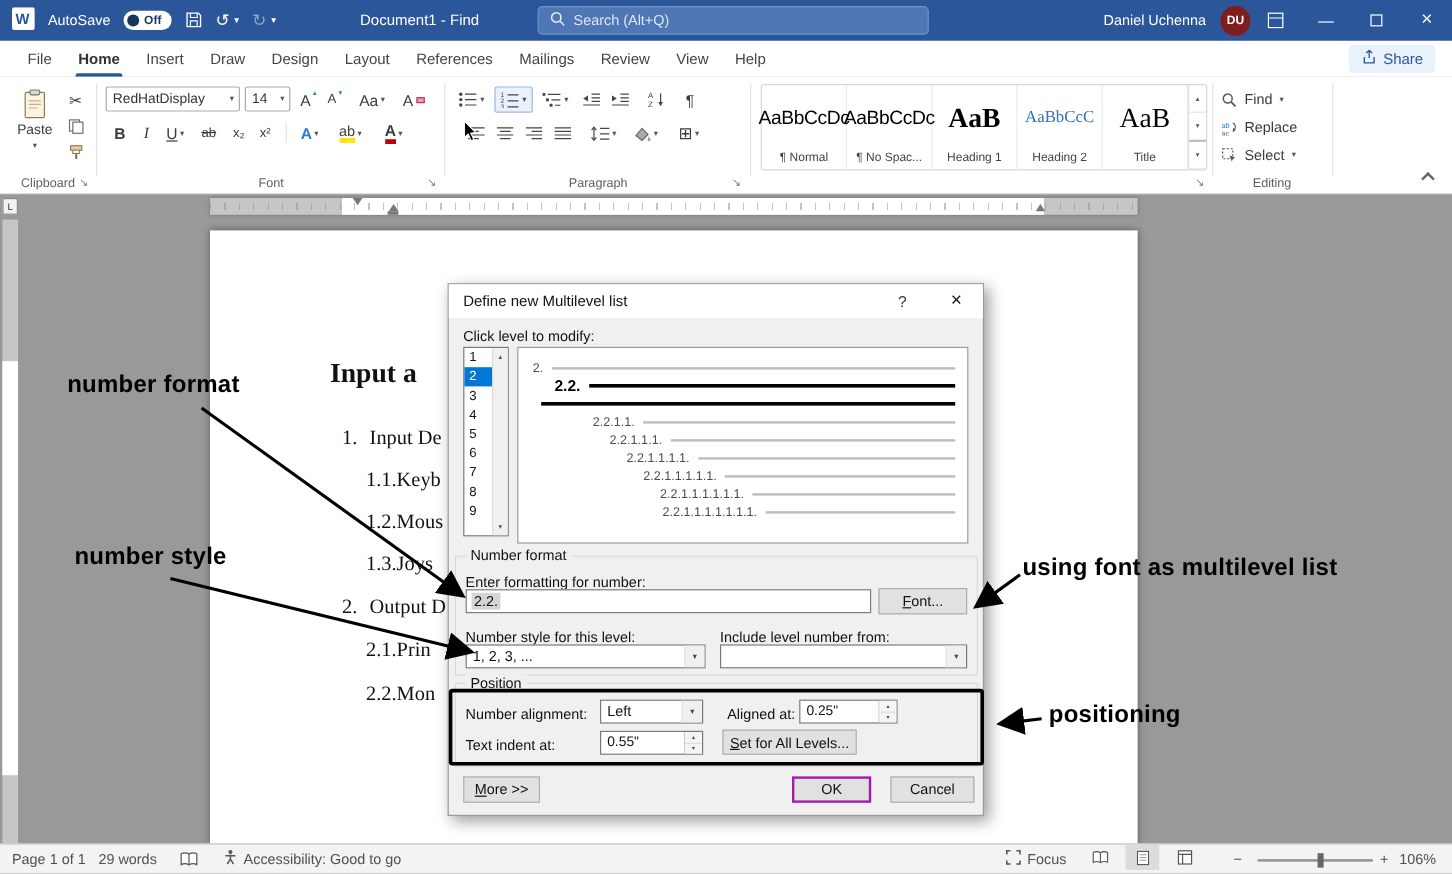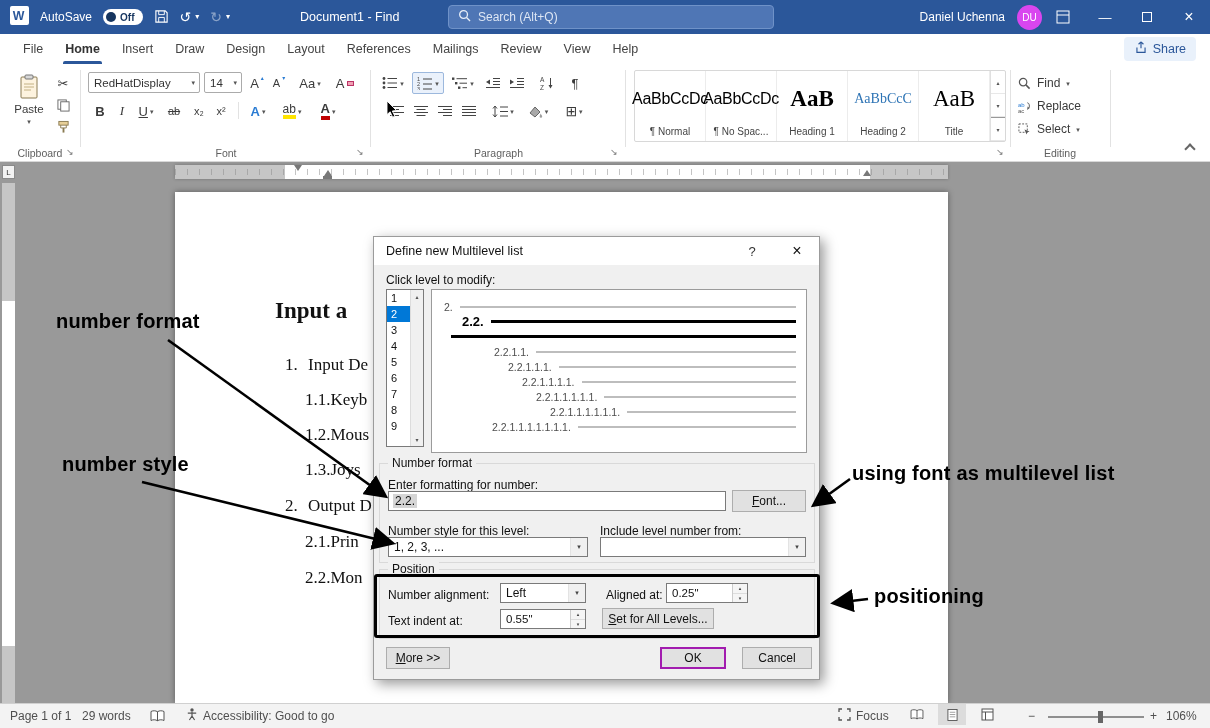--- a/index.html
+++ b/index.html
@@ -12,21 +12,21 @@
 .knob{width:10px;height:10px;border-radius:50%;background:#16355f}
 .tbtn{font-size:14px;line-height:1;cursor:default}
 .tbtn.small{font-size:8px;margin-left:-7px}
 .dim{opacity:.45}
 .doc-title{position:absolute;left:300px;top:0;height:34px;line-height:34px;font-size:12.5px}
 .searchbox{position:absolute;left:448px;top:5px;width:326px;height:24px;background:#4f76b5;border:1px solid #6f92c8;border-radius:4px;display:flex;align-items:center;gap:7px;padding:0 9px}
 .searchbox input{flex:1;background:transparent;border:none;outline:none;color:#eef2fa;font-size:12px;font-family:inherit}
 .searchbox input::placeholder{color:#dde6f4}
 .tb-right{position:absolute;right:0;top:0;height:34px;display:flex;align-items:center}
 .uname{margin-right:12px}
-.avatar{width:25px;height:25px;border-radius:50%;background:#d946ef;display:flex;align-items:center;justify-content:center;font-size:10px;font-weight:normal}
+.avatar{width:25px;height:25px;border-radius:50%;background:#7f1d1d;display:flex;align-items:center;justify-content:center;font-size:10px;font-weight:bold}
 .winbtn{width:42px;height:34px;display:flex;align-items:center;justify-content:center;font-size:13px}
 .maxbox{width:10px;height:10px;border:1px solid #fff;display:block}
 
 .tabrow{position:absolute;left:0;top:34px;width:100%;height:30px;background:#fff;display:flex;align-items:center;padding-left:12px;font-size:12.5px;color:#444}
 .tab{padding:0 11px;height:30px;line-height:30px;position:relative}
 .tab.active{font-weight:bold;color:#333}
 .tab.active:after{content:"";position:absolute;left:9px;right:9px;bottom:0;height:3px;background:#2b579a;border-radius:2px 2px 0 0}
 .sharebtn{position:absolute;right:14px;top:3px;height:24px;display:flex;align-items:center;gap:5px;padding:0 10px;border-radius:4px;background:#e9f1fb;color:#2b579a;font-size:12.5px}
 
 .ribbon{position:absolute;left:0;top:64px;width:100%;height:98px;background:#fff;border-bottom:1px solid #d8d8d8}
@@ -505,21 +505,21 @@
             <i class="pline"></i>
           </div>
         <div class="prow" style="padding-left:104px">
             <span class="ptx">2.2.1.1.1.1.1.</span>
             <i class="pline"></i>
           </div>
         <div class="prow" style="padding-left:118px">
             <span class="ptx">2.2.1.1.1.1.1.1.</span>
             <i class="pline"></i>
           </div>
-        <div class="prow" style="padding-left:60px">
+        <div class="prow" style="padding-left:120px">
             <span class="ptx">2.2.1.1.1.1.1.1.1.</span>
             <i class="pline"></i>
           </div>
       </div>
 
       <div class="grpbox" style="left:5px;top:226px;width:436px;height:100px">
         <span class="grplbl">Number format</span>
         <div class="dlg-label" style="left:8px;top:14px">Enter formatting for number:</div>
         <div class="txtbox" style="left:8px;top:27px;width:338px;height:20px">
             <span class="shade">2.2.</span>

